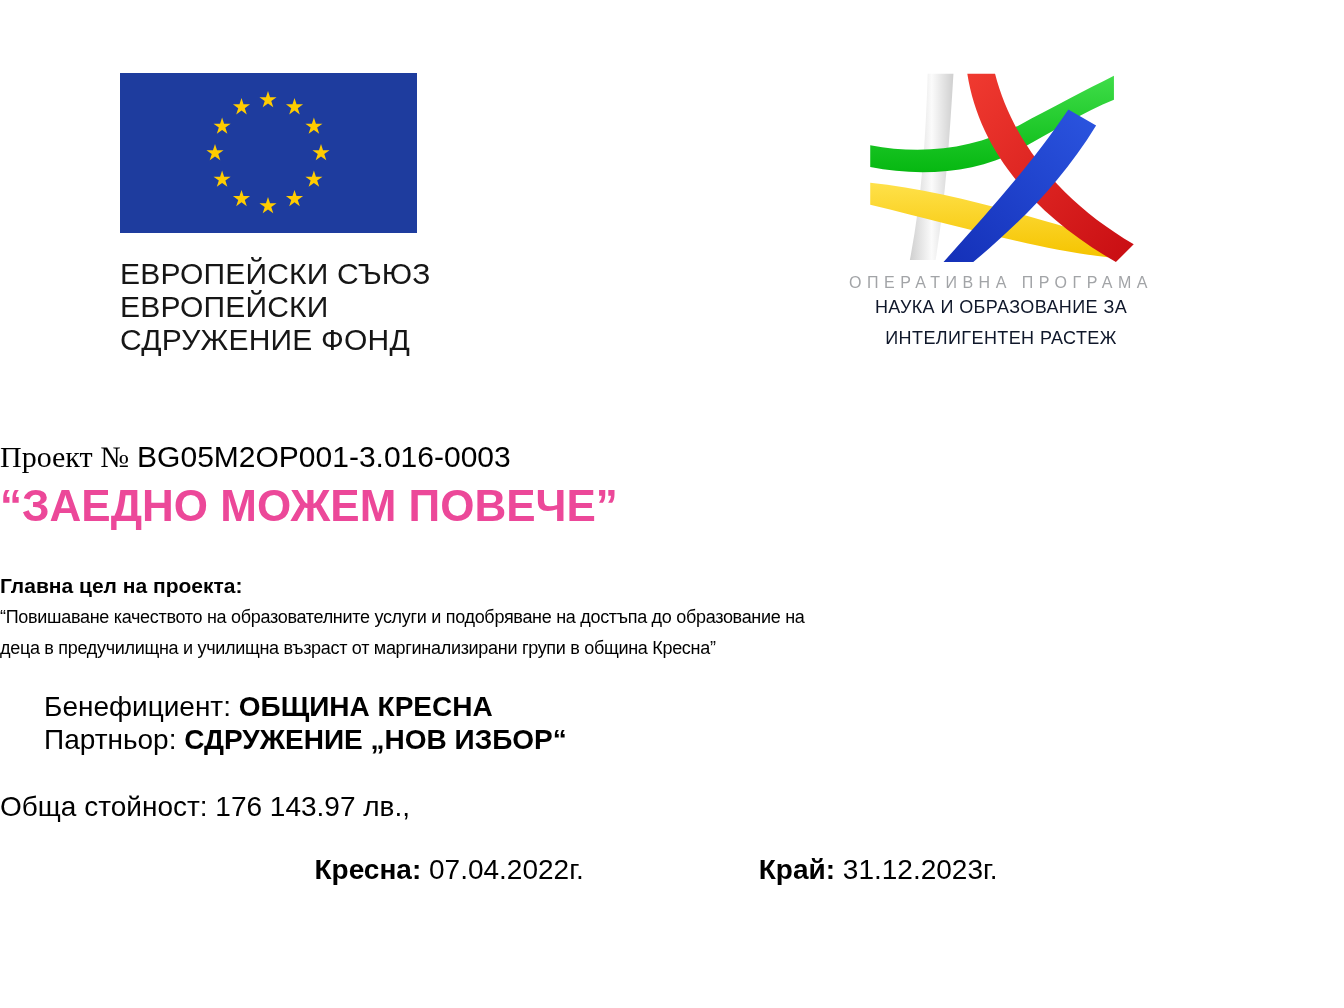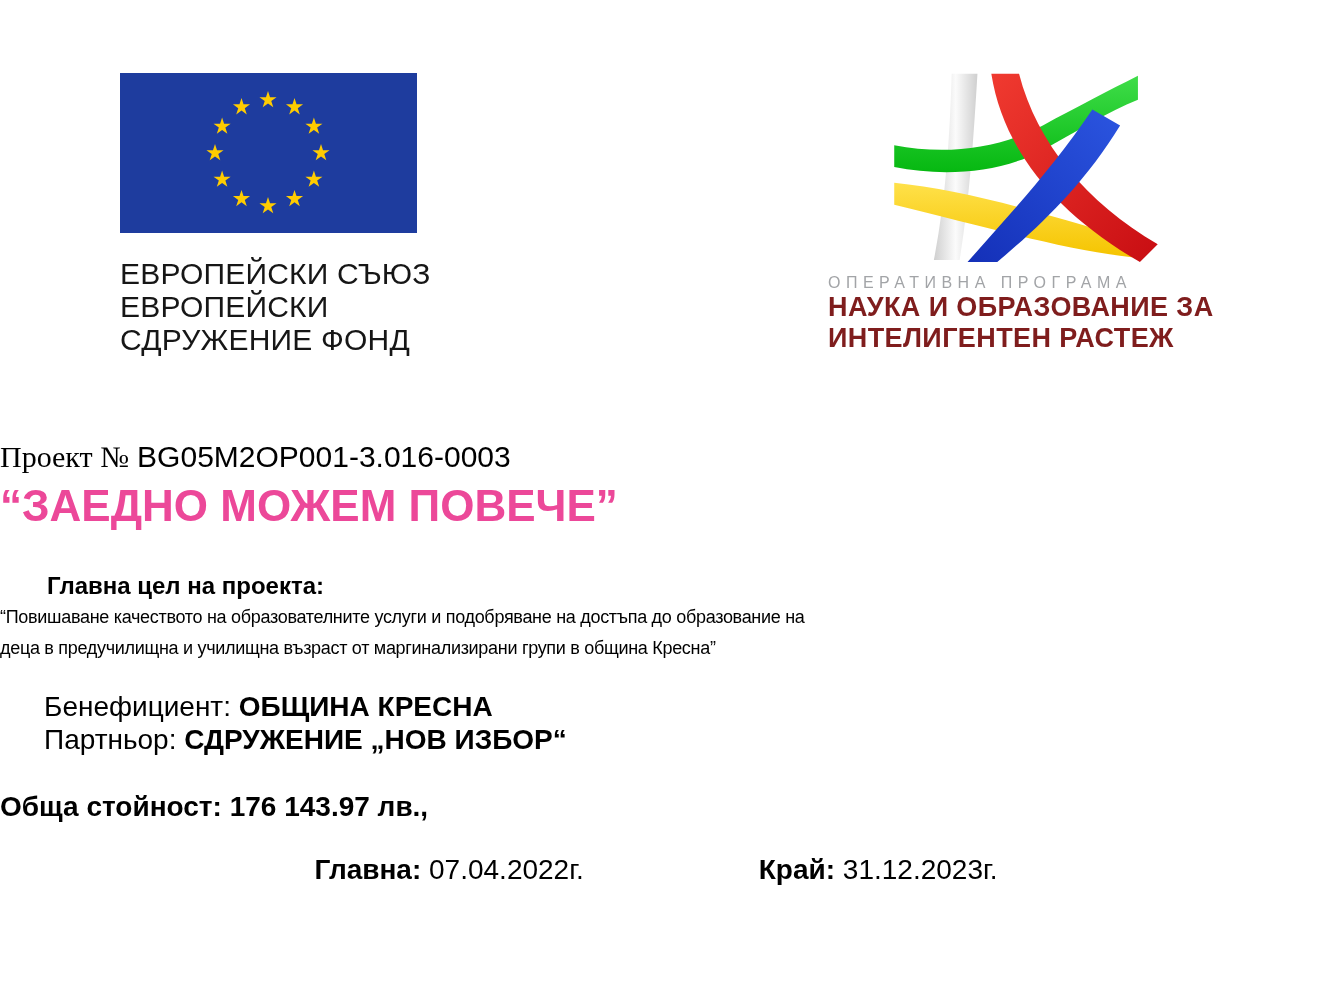--- a/index.html
+++ b/index.html
@@ -9,40 +9,40 @@
     font-family:"Liberation Sans", sans-serif;
     position:relative; overflow:hidden;
     color:#000;
   }
 
   
   .eu-logo { position:absolute; left:120px; top:73px; }
   .eu-flag { width:297px; height:160px; display:block; }
   .eu-text { margin-top:24px; font-size:30px; line-height:33px; color:#161616; letter-spacing:0.2px; }
 
-  .op-logo { position:absolute; left:828px; top:60px; width:394px; text-align:left; }
+  .op-logo { position:absolute; left:804px; top:60px; width:394px; text-align:center; }
   .op-ribbons { width:280px; height:212px; display:block; margin:0 auto; }
   .op-top { margin-top:2px; font-size:16px; letter-spacing:5.5px; color:#a2a4a7; white-space:nowrap; }
-  .op-name { font-size:27px; font-weight:bold; color:#7f1d1d; line-height:31px; letter-spacing:0.4px; }
+  .op-name { font-size:18px; font-weight:normal; color:#0f172a; line-height:31px; letter-spacing:0.4px; }
 
   
   .main { position:absolute; left:0; top:440px; width:1312px; text-align:left; }
   .project-line { font-size:30px; line-height:34px; }
   .project-label { font-family:"Liberation Serif", serif; }
   .project-code  { font-family:"Liberation Sans", sans-serif; }
   .page-title { margin-top:6px; font-size:44px; line-height:52px; font-weight:bold; color:#ec4899; }
 
-  .goal-heading { margin-top:38px; font-size:24px; line-height:32px; font-weight:bold;padding-left:47px; }
+  .goal-heading { margin-top:38px; font-size:21px; line-height:32px; font-weight:bold; }
   .goal-text { font-size:18px; line-height:31px; letter-spacing:-0.3px; }
 
   .party-block { margin-top:26px;padding-left:44px; }
   .party-line { font-size:28px; line-height:33px; }
   .party-line b { font-weight:bold; }
 
-  .total-line { margin-top:34px; font-size:28px; line-height:33px; font-weight:bold; }
+  .total-line { margin-top:34px; font-size:28px; line-height:33px; font-weight:normal; }
   .funding-line { font-size:27px; line-height:31px; letter-spacing:-0.3px; margin-top:1px; }
 
   .dates-row { margin-top:30px; display:flex; justify-content:center; gap:175px; font-size:28px; line-height:33px; }
   .dates-row b { font-weight:bold; }
 </style>
 </head>
 <body>
 
 <div class="eu-logo">
   <svg class="eu-flag" viewBox="0 0 297 160" xmlns="http://www.w3.org/2000/svg">
@@ -127,19 +127,19 @@
       <span>Партньор: </span><b>СДРУЖЕНИЕ „НОВ ИЗБОР“</b>
     </div>
   </div>
 
   <div class="total-line">
     <span>Обща стойност: </span><span>176 143.97 лв.,</span>
   </div>
 
   <div class="dates-row">
     <div>
-      <b>Главна: </b><span>07.04.2022г.</span>
+      <b>Кресна: </b><span>07.04.2022г.</span>
     </div>
     <div>
       <b>Край: </b><span>31.12.2023г.</span>
     </div>
   </div>
 </div>
 
 </body></html>

